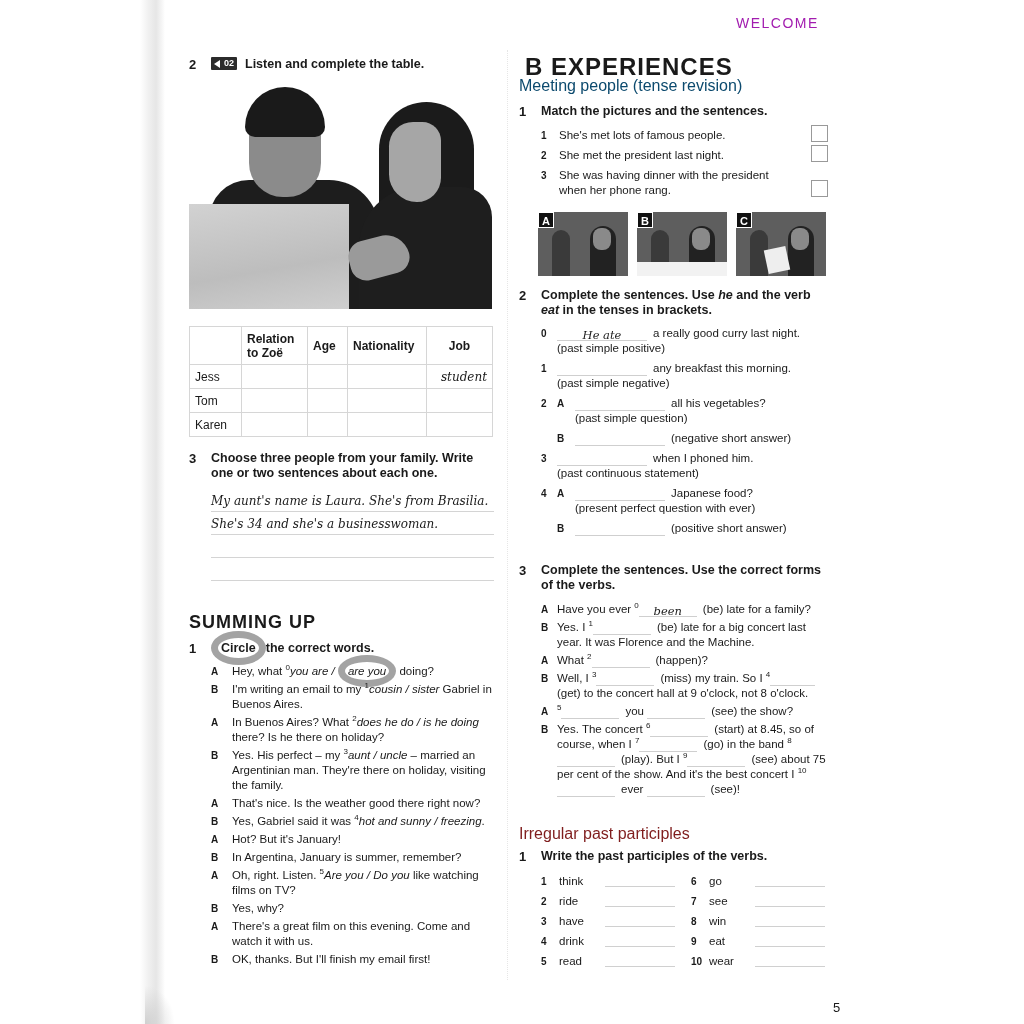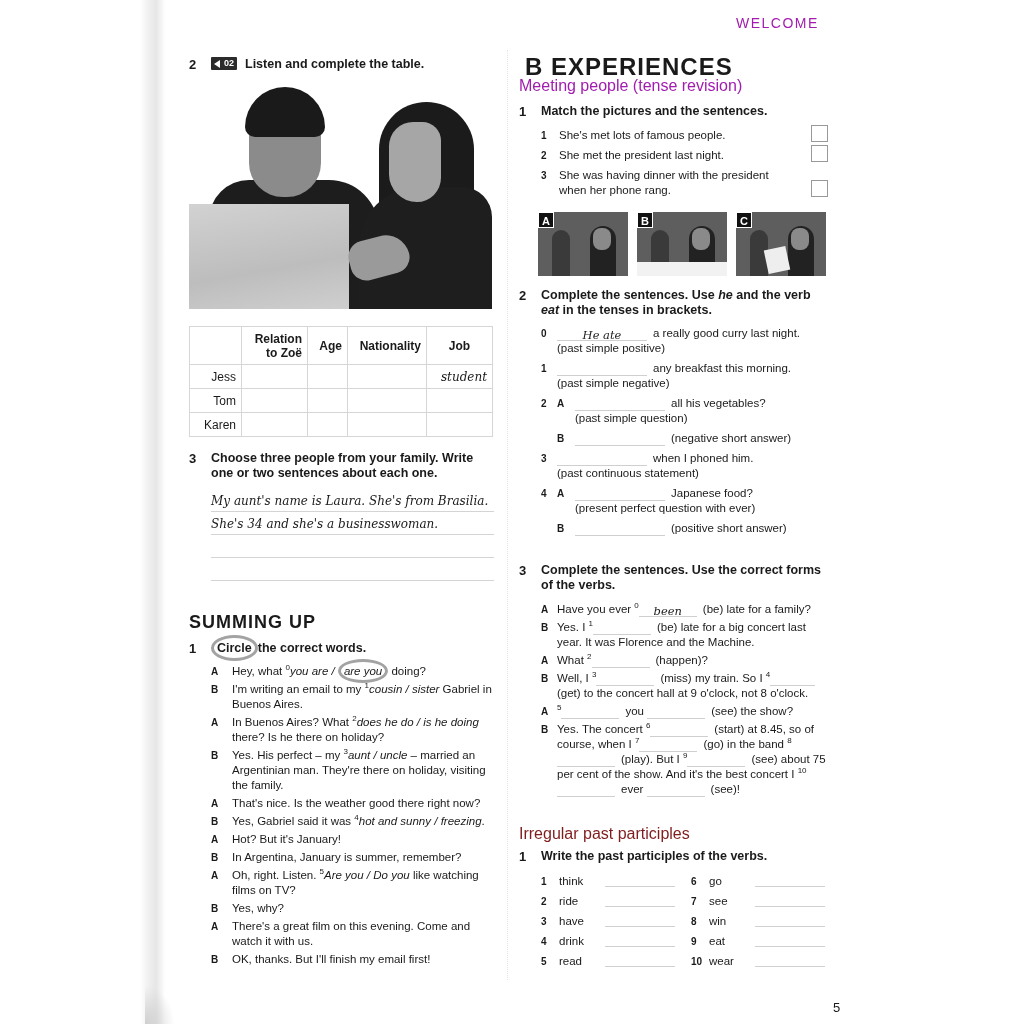--- a/index.html
+++ b/index.html
@@ -33,42 +33,42 @@
   .photo .boy-body { position: absolute; left: 20px; top: 93px; width: 170px; height: 130px; background: #1d1d1d; border-radius: 40px 50px 0 0; }
   .photo .boy-head { position: absolute; left: 60px; top: 5px; width: 72px; height: 105px; background: #8b8b8b; border-radius: 36px 36px 34px 34px; }
   .photo .boy-hair { position: absolute; left: 56px; top: 0; width: 80px; height: 50px; background: #1a1a1a; border-radius: 40px 40px 10px 10px; }
   .photo .girl-body { position: absolute; left: 170px; top: 100px; width: 133px; height: 122px; background: #1e1e1e; border-radius: 60px 30px 0 0; }
   .photo .girl-hair { position: absolute; left: 190px; top: 15px; width: 95px; height: 150px; background: #1b1b1b; border-radius: 48px 48px 10px 10px; }
   .photo .girl-face { position: absolute; left: 200px; top: 35px; width: 52px; height: 80px; background: #a6a6a6; border-radius: 26px 20px 26px 30px; }
   .photo .hand { position: absolute; left: 160px; top: 150px; width: 60px; height: 40px; background: #9a9a9a; border-radius: 20px 30px 20px 20px; transform: rotate(-15deg); }
 
   
   .fam-table { position: absolute; left: 0; top: 326px; border-collapse: collapse; font-size: 12px; }
-  .fam-table td, .fam-table th { border: 1px solid #d6d6d6; padding: 2px 5px; vertical-align: middle; text-align: right; }
+  .fam-table td, .fam-table th { border: 1px solid #d6d6d6; padding: 2px 5px; vertical-align: middle; text-align: left; }
   .fam-table th { font-weight: bold; height: 38px; }
   .fam-table td { height: 24px; }
   .fam-table td.rowhead { font-weight: normal; }
   .handwritten { font-family: "DejaVu Serif", serif; font-style: italic; color: #1a1a1a; }
 
   .ex3 { position: absolute; left: 0; top: 451px; width: 305px; }
   .write-lines { margin-left: 22px; margin-top: 8px; }
   .write-line { height: 23px; border-bottom: 1px solid #d4d4d4; font-size: 12px; display: flex; align-items: flex-end; padding-bottom: 3px; }
 
   .summing { position: absolute; left: 0; top: 612px; width: 310px; }
   .section-h { font-size: 18px; font-weight: bold; letter-spacing: 1px; }
   .dialogue { margin-left: 22px; margin-top: 8px; font-size: 11.5px; line-height: 15px; }
   .dline { display: flex; margin-bottom: 3px; }
   .spk-label { width: 21px; flex: none; font-weight: bold; font-size: 10px; }
-  .circled { border: 3px solid #a3a3a3; border-radius: 50%; padding: 3px 3px; }
+  .circled { border: 7px solid #a3a3a3; border-radius: 50%; padding: 3px 3px; }
   sup { font-size: 8px; line-height: 0; }
   i { font-style: italic; }
 
   
   .b-head { position: absolute; left: 6px; top: 53px; font-size: 24px; font-weight: bold; letter-spacing: 1px; }
-  .b-sub { position: absolute; left: 0; top: 77px; font-size: 16px; color: #a21caf; }
+  .b-sub { position: absolute; left: 0; top: 77px; font-size: 16px; color: #0c4a6e; }
   .r-ex1 { position: absolute; left: 0; top: 104px; width: 310px; }
   .match-list { margin-left: 22px; margin-top: 9px; font-size: 11.5px; line-height: 15px; }
   .match-item { display: flex; position: relative; margin-bottom: 5px; }
   .match-item .n { width: 18px; font-weight: bold; font-size: 10px; flex: none; }
   .match-item .txt { width: 230px; }
   .checkbox { position: absolute; left: 270px; width: 17px; height: 17px; border: 1px solid #999; background: #fff; }
 
   .pics { position: absolute; left: 19px; top: 212px; display: flex; gap: 9px; }
   .pic { width: 90px; height: 64px; background: #5e5e5e; position: relative; overflow: hidden; }
   .pic .lbl { position: absolute; left: 0; top: 0; width: 16px; height: 16px; background: #111; color: #fff;

